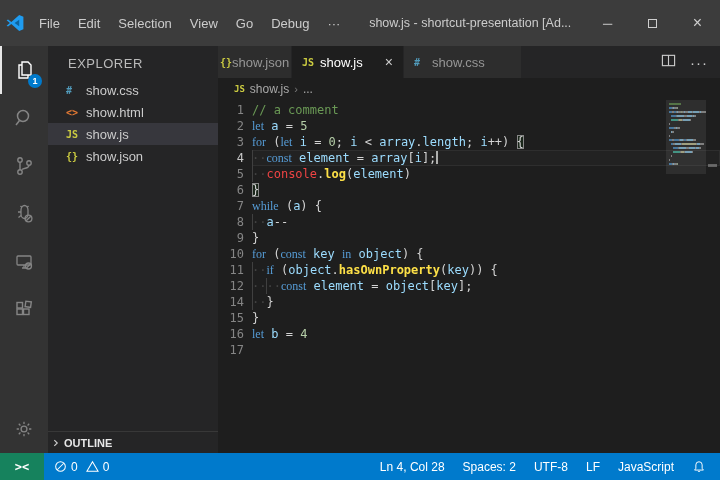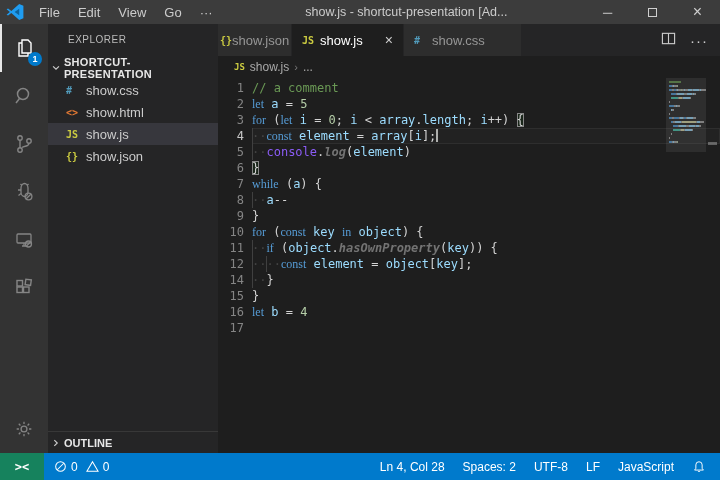--- a/index.html
+++ b/index.html
@@ -2,21 +2,21 @@
 <html><head>
 <meta charset="utf-8">
 <style>
   * { margin:0; padding:0; box-sizing:border-box; }
   html,body { width:720px; height:480px; overflow:hidden; background:#1e1e1e;
               font-family:"Liberation Sans", sans-serif; }
   .window { width:720px; height:480px; display:flex; flex-direction:column;
             position:relative; font-size:13px; color:#ccc; }
 
   
-  .titlebar { height:24px; background:#3c3c3c; display:flex; align-items:center;
+  .titlebar { height:46px; background:#3c3c3c; display:flex; align-items:center;
               flex:none; user-select:none; }
   .logo { width:30px; height:30px; display:flex; align-items:center; justify-content:center; }
   .menus { display:flex; align-items:center; height:100%; }
   .menu-item { padding:0 9px; height:100%; display:flex; align-items:center;
                color:#cccccc; font-size:13px; cursor:default; }
   .win-title { flex:1; text-align:center; color:#cccccc; font-size:12.5px;
                white-space:nowrap; overflow:hidden; padding-left:6px; }
   .win-controls { display:flex; height:100%; }
   .win-btn { width:45px; height:100%; display:flex; align-items:center;
              justify-content:center; color:#cfcfcf; font-size:13px; }
@@ -34,21 +34,21 @@
   .ab-item.active { border-left:2px solid #e7e7e7; }
   .ab-item.active svg { stroke:#ffffff; }
   .ab-badge { position:absolute; right:6px; bottom:6px; width:14px; height:14px;
               border-radius:50%; background:#007acc; color:#fff; font-size:9px;
               display:flex; align-items:center; justify-content:center; font-weight:bold; }
   .ab-spacer { flex:1; }
 
   
   .sidebar { width:170px; background:#252526; display:flex; flex-direction:column;
              flex:none; min-height:0; }
-  .sb-header { height:33px; padding:10px 0 0 20px; font-size:10px; color:#bbbbbb;
+  .sb-header { height:33px; padding:10px 0 0 20px; font-size:13px; color:#bbbbbb;
                letter-spacing:0.5px; }
   .sb-section { height:22px; display:flex; align-items:center; font-size:11px;
                 font-weight:bold; color:#e7e7e7; letter-spacing:0.3px; }
   .sb-section .chev { width:16px; display:flex; justify-content:center; }
   .file-row { height:22px; display:flex; align-items:center; padding-left:18px;
               font-size:13px; color:#cccccc; }
   .file-row.selected { background:#37373d; }
   .file-ico { width:20px; font-size:10px; font-weight:bold;
               font-family:"DejaVu Sans Mono", monospace; }
   .sb-outline { margin-top:auto; height:22px; display:flex; align-items:center;
@@ -83,22 +83,22 @@
   
   .code { flex:1; position:relative; padding-top:2px; overflow:hidden;
           font-family:"DejaVu Sans Mono", monospace; font-size:12px; }
   .line { height:16px; line-height:16px; display:flex; white-space:pre; }
   .ln { width:26px; text-align:right; color:#858585; flex:none; margin-right:8px; }
   .line.current .ln { color:#c6c6c6; }
   .lc { position:relative; flex:1; min-width:0; }
   .line.current .lc { box-shadow: inset 0 0 0 1px #2e2e2e; background:rgba(255,255,255,0.02); }
   .guide { position:absolute; top:0; bottom:0; width:1px; background:#404040; }
   .tk-kw { color:#569cd6;font-family:Liberation Serif, serif; } .tk-var { color:#9cdcfe; } .tk-num { color:#b5cea8; }
-  .tk-cmt { color:#6a9955; } .tk-fn { color:#737373; font-weight:bold;font-style:italic; }
-  .tk-cls { color:#8b5cf6; } .tk-pun { color:#d4d4d4; }
+  .tk-cmt { color:#6a9955; } .tk-fn { color:#fde047; font-weight:bold; }
+  .tk-cls { color:#ef4444; } .tk-pun { color:#d4d4d4; }
   .tk-ws { color:rgba(212,212,212,0.2); }
   .tk-bm { box-shadow: inset 0 0 0 1px #888; background:rgba(0,100,0,0.12); }
   .cursor { display:inline-block; width:1.5px; height:13px; background:#aeafad;
             vertical-align:-2px; }
 
   
   .minimap { position:absolute; top:0; right:14px; width:40px; bottom:0; }
   .mm-slider { position:absolute; left:0; right:0; top:0; height:74px;
                background:rgba(121,121,121,0.18); }
   .mm-content { position:absolute; left:3px; top:3px; right:0; overflow:hidden; }
@@ -128,22 +128,24 @@
   <div class="titlebar">
     <div class="logo">
       <svg width="18" height="18" viewBox="0 0 24 24">
         <path fill="#1f9cf0" d="M17.6 1.2 L7.1 10.8 L2.7 7.4 L0.8 8.3 L5.2 12 L0.8 15.7 L2.7 16.6 L7.1 13.2 L17.6 22.8 L23.2 20.2 V3.8 Z"></path>
         <path fill="#0e639c" d="M17.6 7.6 V16.4 L11.5 12 Z"></path>
       </svg>
     </div>
     <div class="menus">
         <div class="menu-item">File</div>
         <div class="menu-item">Edit</div>
+        <div class="menu-item">Selection</div>
         <div class="menu-item">View</div>
         <div class="menu-item">Go</div>
+        <div class="menu-item">Debug</div>
         <div class="menu-item">···</div>
       </div>
     <div class="win-title">show.js - shortcut-presentation [Ad...</div>
     <div class="win-controls">
       <div class="win-btn">─</div>
       <div class="win-btn">
           <span class="maxi-box"></span>
         </div>
       <div class="win-btn" style="font-size:16px;">×</div>
     </div>
@@ -200,28 +202,20 @@
         <div class="ab-item">
           <svg width="22" height="22" viewBox="0 0 24 24" fill="none" stroke-width="1.4">
             <circle cx="12" cy="12" r="3.2"></circle>
             <path d="M12 4 V6.5 M12 17.5 V20 M4 12 H6.5 M17.5 12 H20 M6.3 6.3 L8.1 8.1 M15.9 15.9 L17.7 17.7 M6.3 17.7 L8.1 15.9 M15.9 8.1 L17.7 6.3"></path>
           </svg>
         </div>
       </div>
 
     <div class="sidebar">
       <div class="sb-header">EXPLORER</div>
-      <div class="sb-section">
-        <span class="chev">
-          <svg width="10" height="10" viewBox="0 0 12 12">
-              <path d="M2.5 4 L6 7.5 L9.5 4" fill="none" stroke="#cccccc" stroke-width="1.4"></path>
-            </svg>
-        </span>
-        <span>SHORTCUT-PRESENTATION</span>
-      </div>
       <div id="file-list">
           <div class="file-row">
             <span class="file-ico" style="color: rgb(81, 154, 186);">#</span>
             <span>show.css</span>
           </div>
           <div class="file-row">
             <span class="file-ico" style="color: rgb(227, 121, 51);">&lt;&gt;</span>
             <span>show.html</span>
           </div>
           <div class="file-row selected">

